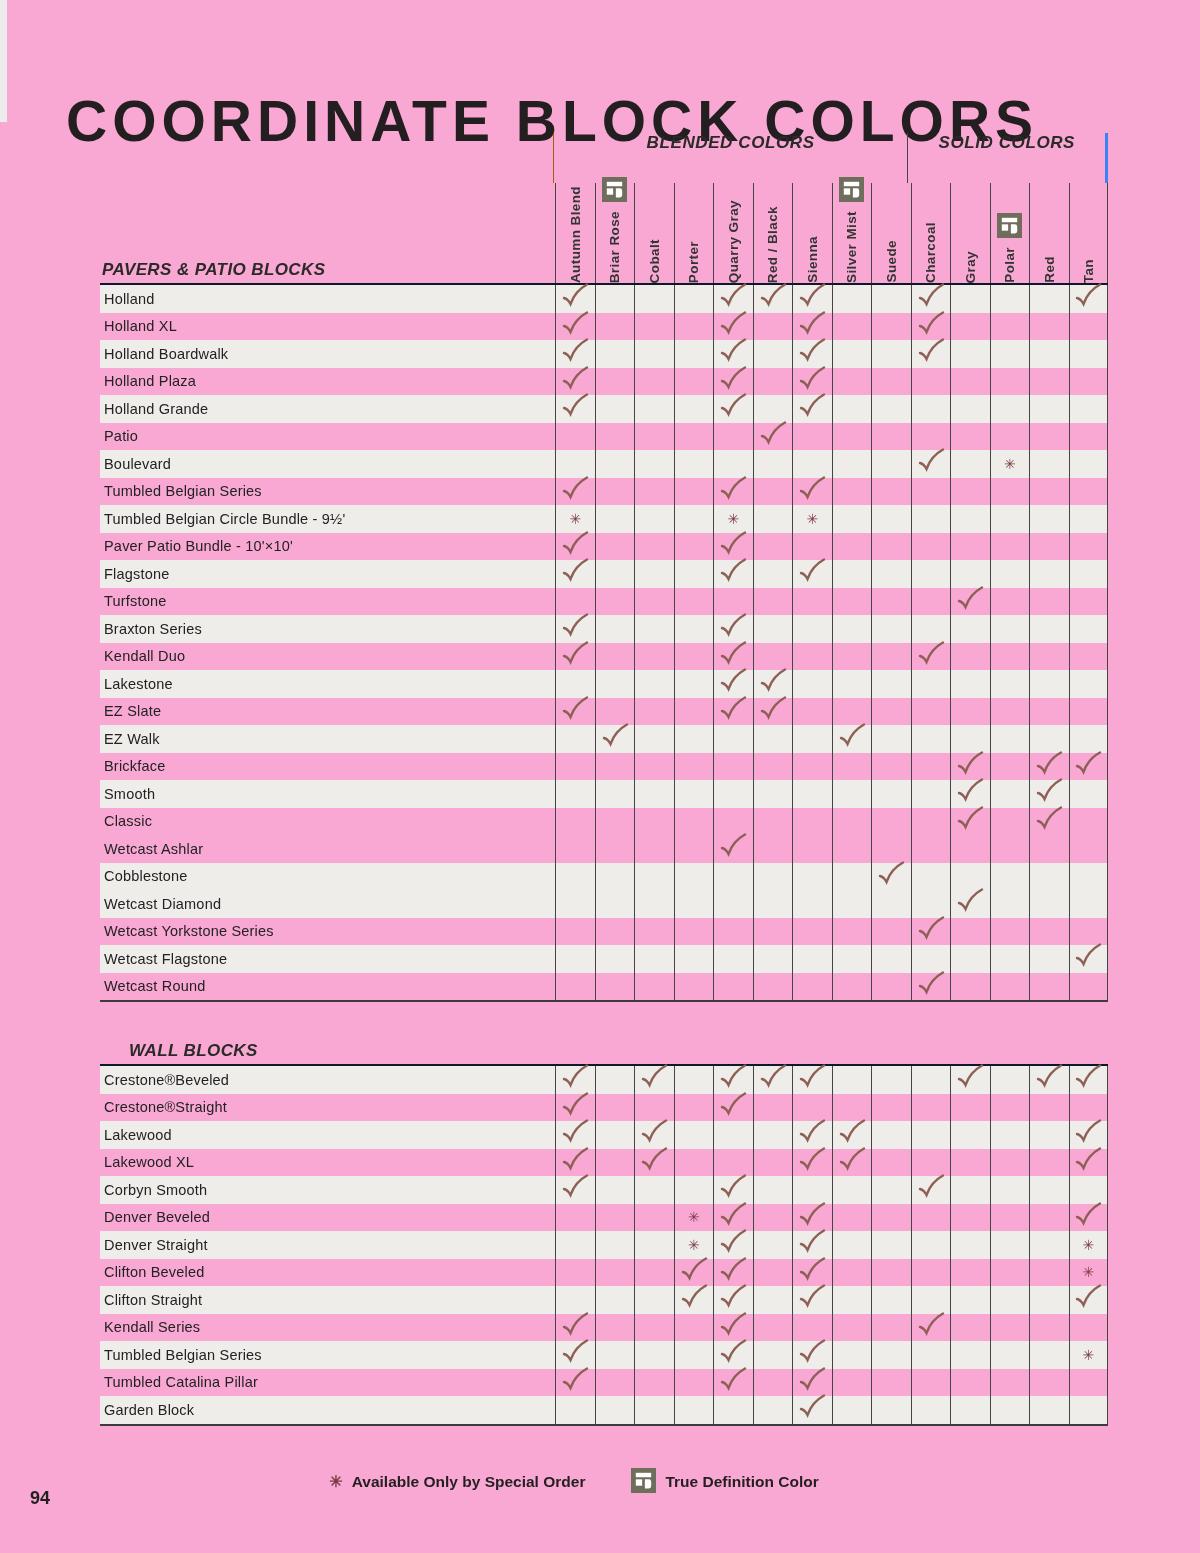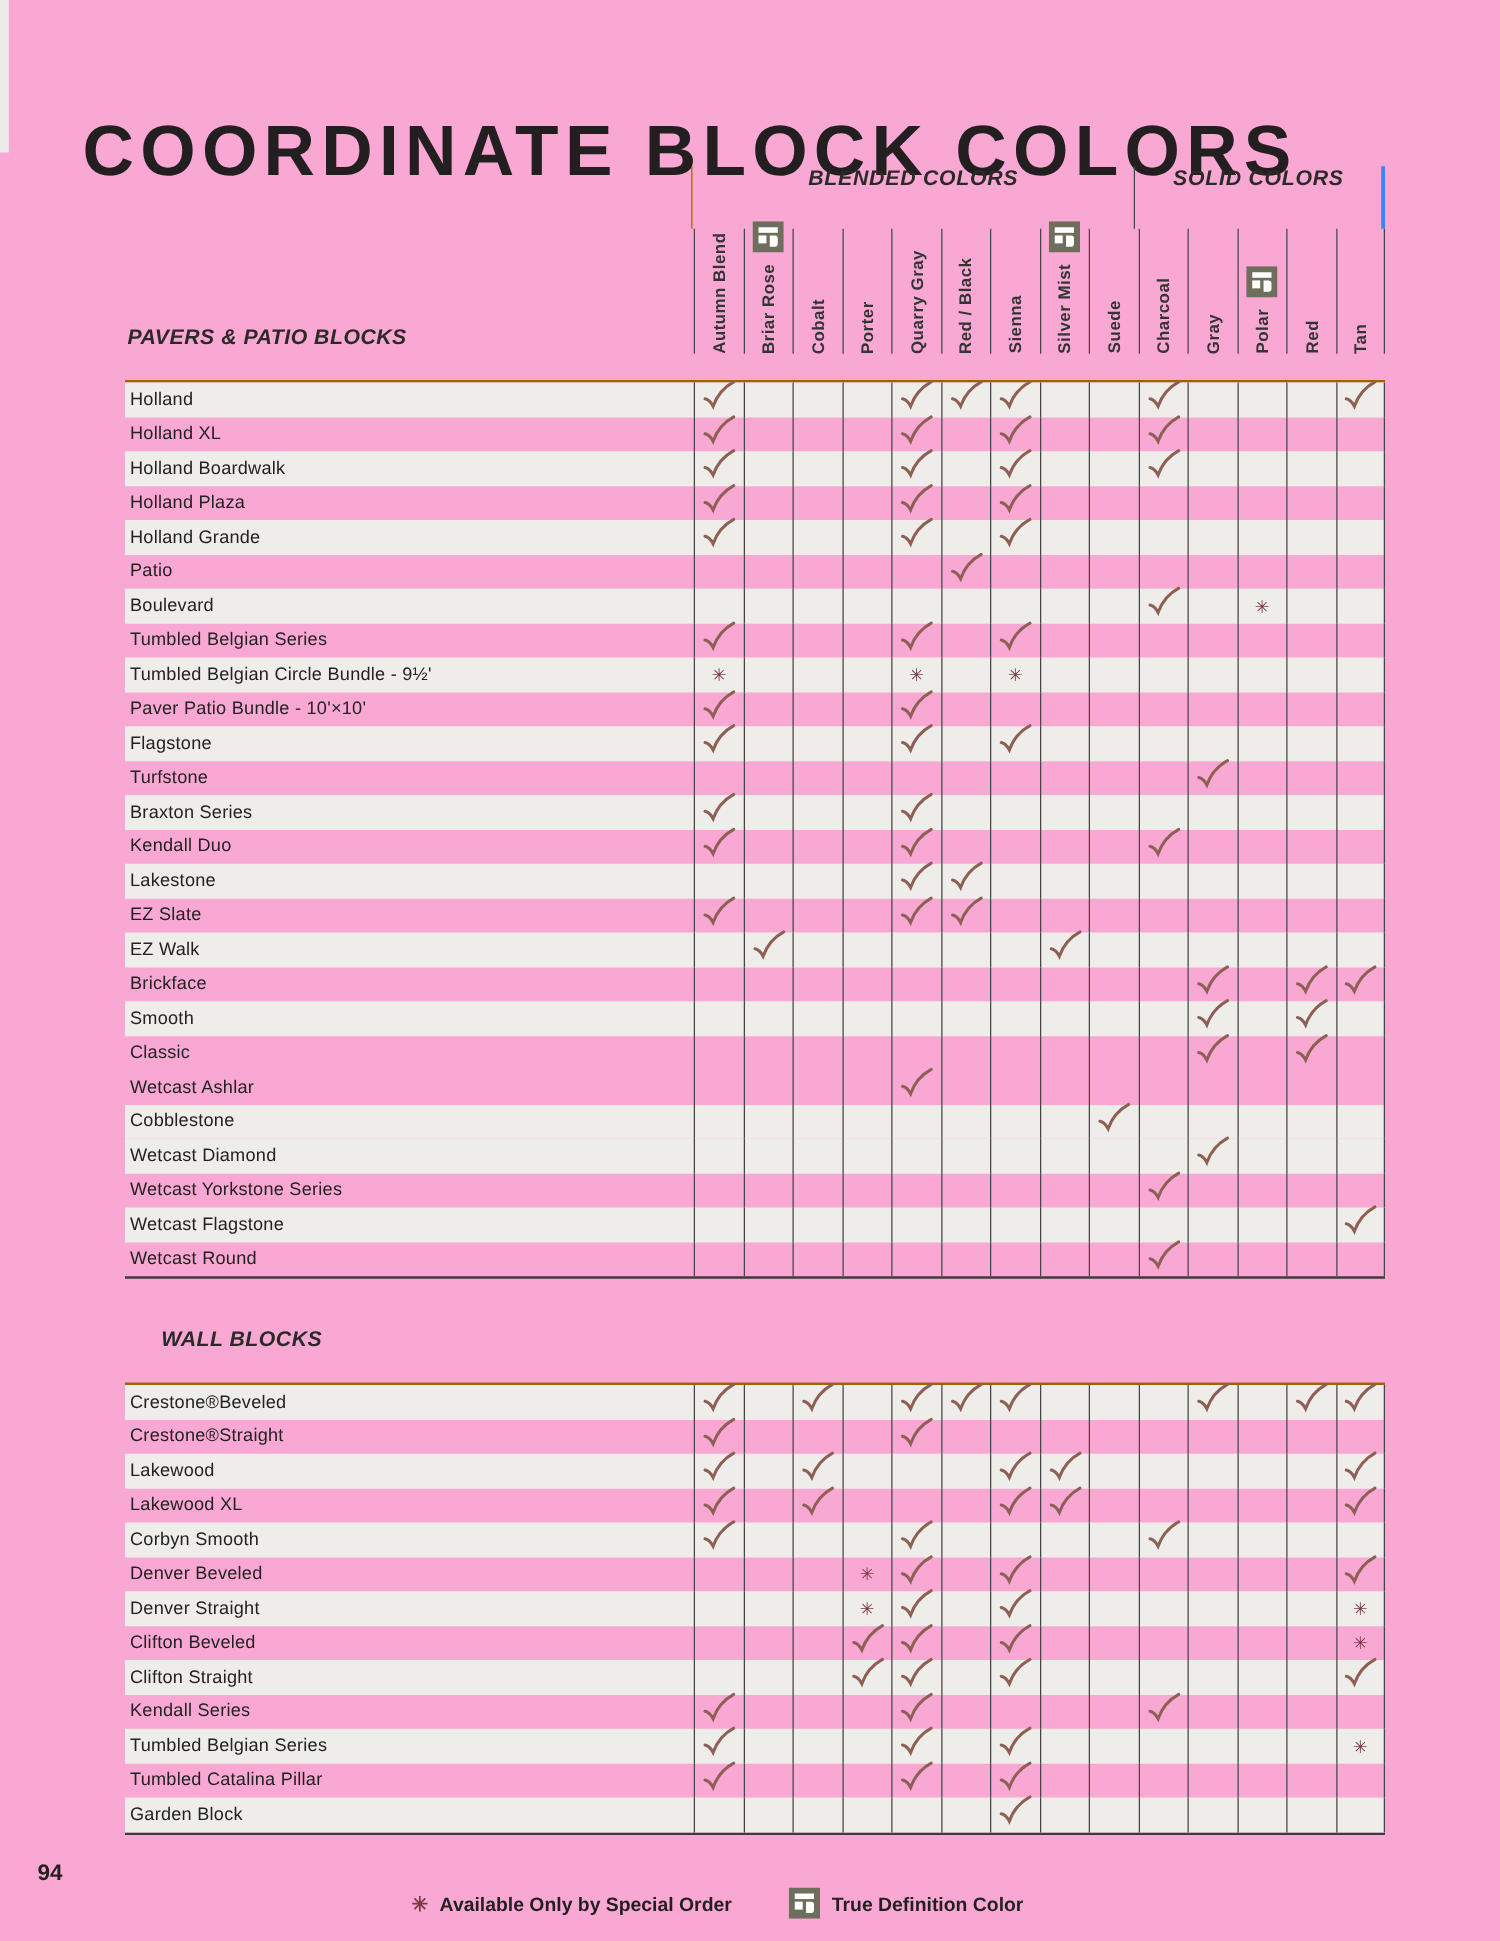--- a/index.html
+++ b/index.html
@@ -18,21 +18,21 @@
   .chead{display:flex;height:100px;position:relative;justify-content:space-between;}
   .chead .spacer{width:455px;position:relative;}
   .section-heading{position:absolute;left:2px;bottom:3px;font-style:italic;font-weight:700;
                    font-size:17px;letter-spacing:0.4px;color:#2b2a28;white-space:nowrap;}
   .col-head{width:39.5px;box-sizing:border-box;border-left:1px solid #454545;
             display:flex;flex-direction:column;justify-content:flex-end;align-items:center;}
   .col-head:last-child{border-right:1px solid #454545;}
   .vlabel{writing-mode:vertical-rl;transform:rotate(180deg);font-size:13.5px;font-weight:700;
           letter-spacing:0.4px;color:#343434;padding-bottom:3px;white-space:nowrap;}
   .td-icon{width:25px;height:25px;margin-bottom:6px;flex:0 0 auto;}
-  .grid{border-top:2px solid #a16207;border-bottom:2px solid #3c3c3c;margin-top:21px;}
+  .grid{border-top:2px solid #0f172a;border-bottom:2px solid #3c3c3c;}
   .row{display:flex;height:27.5px;box-sizing:border-box;}
   .row.stripe{background:#eeedea;}
   .row-label{width:455px;box-sizing:border-box;display:flex;align-items:center;
              font-size:14.5px;color:#222;padding-left:4px;letter-spacing:0.2px;}
   .cell{width:39.5px;box-sizing:border-box;border-left:1px solid #454545;
         display:flex;align-items:center;justify-content:center;overflow:visible;}
   .cell:last-child{border-right:1px solid #454545;}
   .check-svg{width:30px;height:27px;transform:translateY(-4px);}
   .star{font-size:14px;color:#7c3b45;line-height:1;}
   .wall-band{position:relative;height:26px;margin-top:36px;margin-left:27px;}

